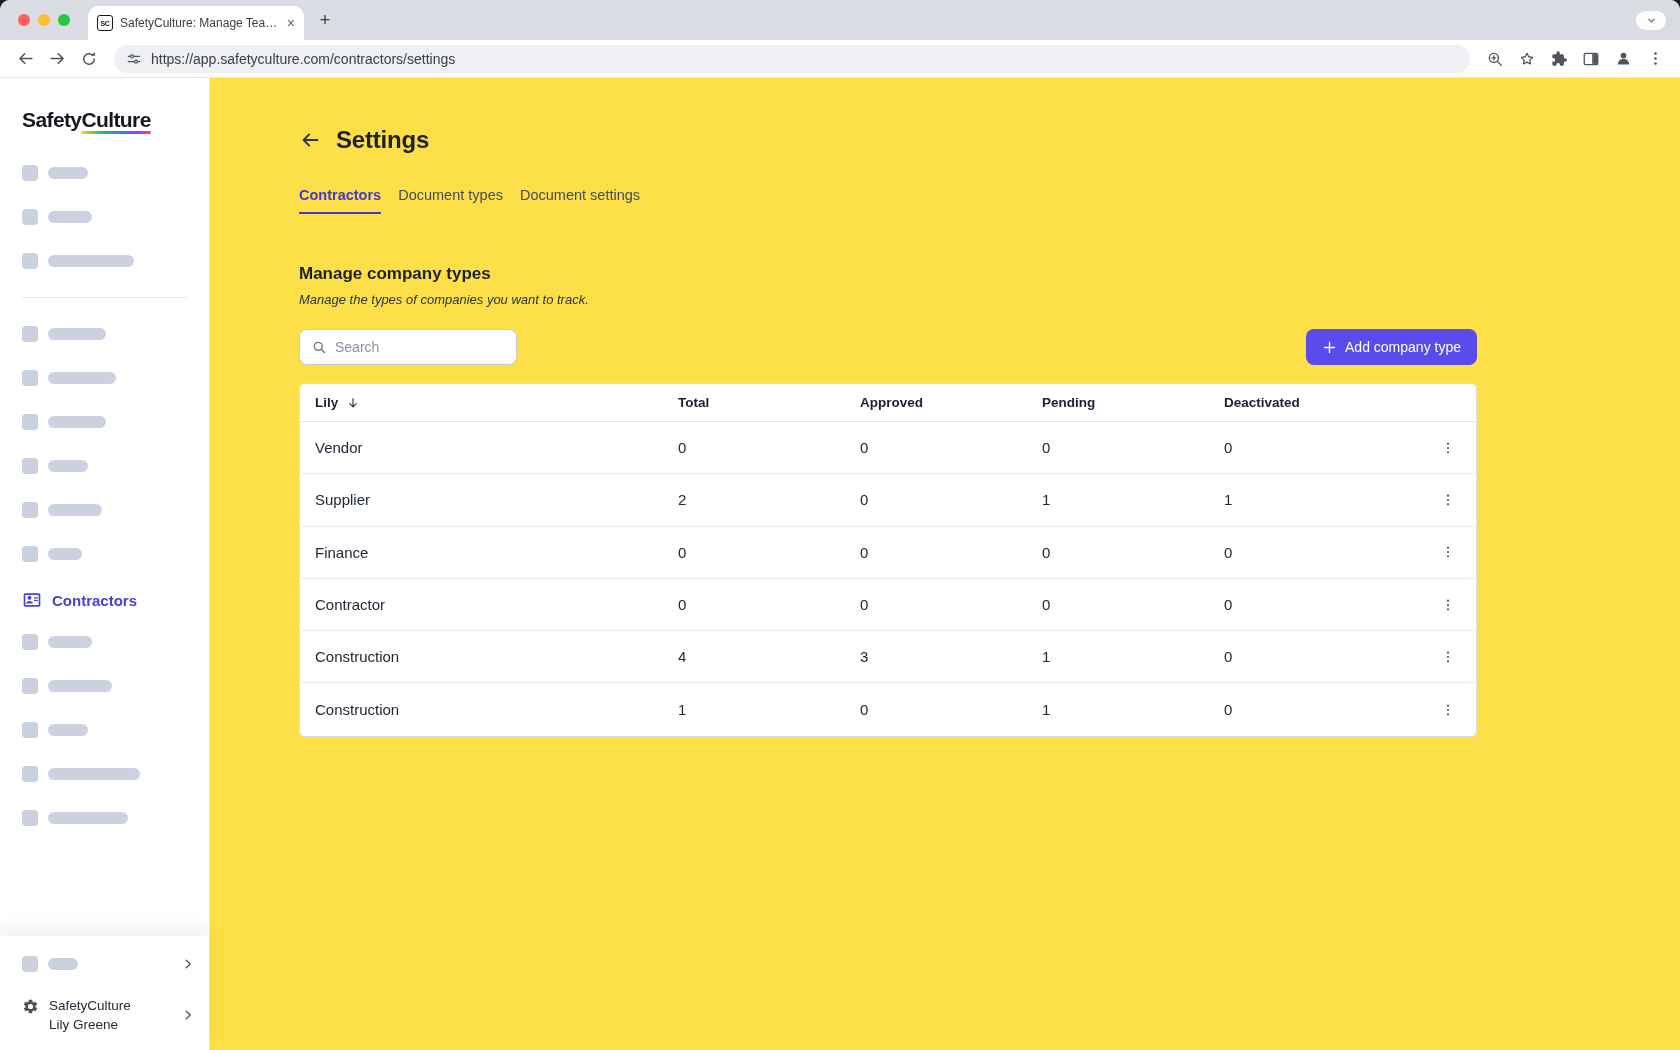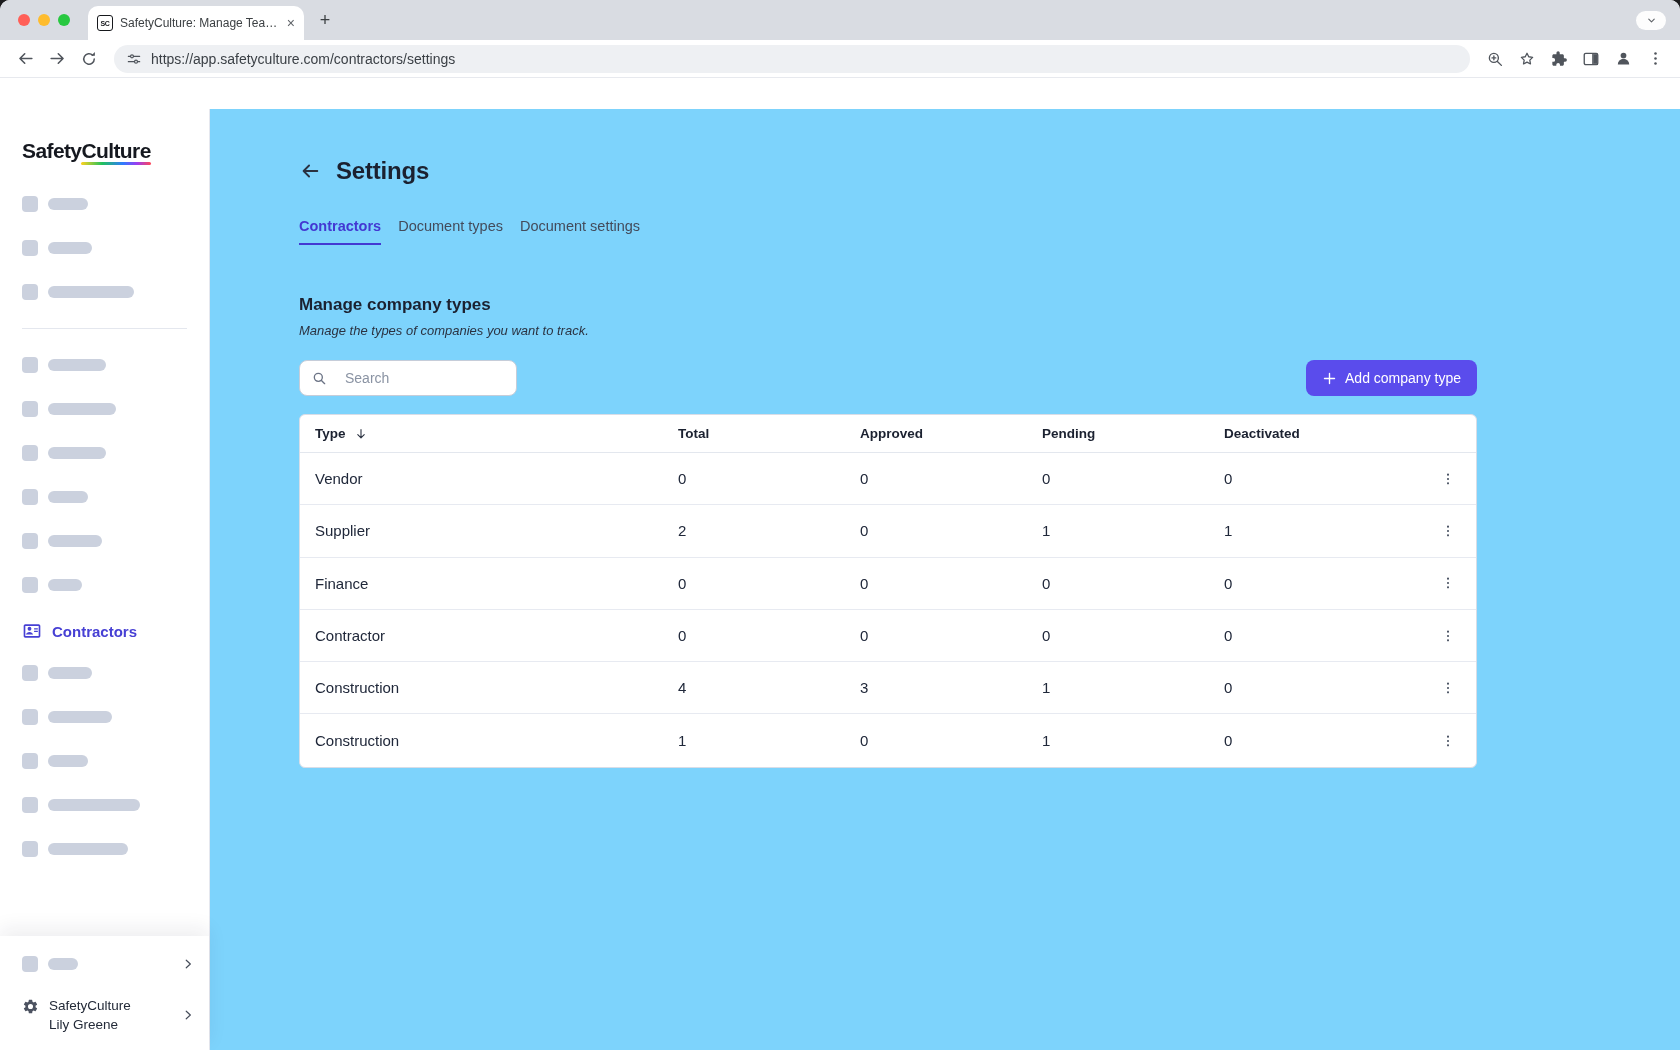--- a/index.html
+++ b/index.html
@@ -20,21 +20,21 @@
 
   .toolbar { height:38px; background:#ffffff; display:flex; align-items:center; padding:0 10px; gap:2px; border-bottom:1px solid #e7e9ee; flex:none; }
   .tbtn { width:30px; height:30px; border-radius:50%; display:flex; align-items:center; justify-content:center; color:#50555c; flex:none; }
   .omnibox { flex:1; height:28px; margin:0 8px; background:#eef0f3; border-radius:14px; display:flex; align-items:center; padding:0 12px; gap:9px; min-width:0; }
   .omnibox .url { font-size:14px; color:#3b4046; white-space:nowrap; overflow:hidden; }
   .tool-right { display:flex; align-items:center; gap:2px; }
 
   .ic { display:block; }
 
   
-  .app { flex:1; display:flex; min-height:0; background:#7dd3fc;margin-top:31px; }
+  .app { flex:1; display:flex; min-height:0; background:#fde047; }
   .sidebar { width:210px; background:#fff; border-right:1px solid #e5e7ee; display:flex; flex-direction:column; flex:none; }
   .side-top { padding:30px 22px 0 22px; flex:1; overflow:hidden; }
   .logo { font-size:21px; font-weight:800; color:#15181f; letter-spacing:-0.6px; display:inline-block; position:relative; margin-bottom:33px; }
   .logo .p2 { position:relative; }
   .logo .p2::after { content:""; position:absolute; left:0; right:0; bottom:-3px; height:3px; border-radius:2px;
     background:linear-gradient(90deg,#ffd21f 0%,#21c15c 30%,#2f7bff 60%,#9b3df0 80%,#ff4757 100%); }
   .skel { display:flex; align-items:center; gap:10px; height:16px; margin-bottom:28px; }
   .skel .sq { width:16px; height:16px; border-radius:4px; background:#cbd1de; flex:none; }
   .skel .bar { height:12px; border-radius:6px; background:#cbd1de; }
   .side-div { border:none; border-top:1px solid #e4e7ee; margin:2px 0 28px 0; }
@@ -51,21 +51,21 @@
   .main { flex:1; padding:48px 0 0 89px; min-width:0; }
   .page-header { display:flex; align-items:center; gap:15px; margin-bottom:33px; }
   .back-btn { color:#2a3140; display:flex; align-items:center; cursor:pointer; }
   .page-title { font-size:24px; font-weight:700; color:#1b2130; letter-spacing:-0.2px; }
   .tabs { display:flex; gap:17px; }
   .tab { font-size:14.5px; color:#434b5b; padding-bottom:9px; cursor:pointer; border-bottom:2px solid transparent; }
   .tab.active { color:#4338d2; font-weight:600; border-bottom-color:#4338d2; }
   .section-title { margin-top:50px; font-size:17px; font-weight:700; color:#1b2130; }
   .section-sub { margin-top:8px; font-size:13px; color:#2b3342;font-style:italic; }
   .controls { width:1178px; margin-top:22px; display:flex; align-items:center; justify-content:space-between; }
-  .search-box { width:218px; height:36px; background:#fff; border:1px solid #c6cdd9; border-radius:8px; display:flex; align-items:center; padding:16px 11px; gap:18px; }
+  .search-box { width:218px; height:36px; background:#fff; border:1px solid #c6cdd9; border-radius:8px; display:flex; align-items:center; padding:16px 11px; gap:8px; }
   .search-box input { border:none; outline:none; background:transparent; font-size:14px; color:#28303e; width:100%; font-family:inherit; }
   .search-box input::placeholder { color:#8a93a3; }
   .search-ic { color:#6b7385; flex:none; }
   .add-btn { height:36px; background:#5a4cec; color:#fff; border:none; border-radius:8px; padding:0 16px; font-size:14px; font-weight:500; display:flex; align-items:center; gap:8px; cursor:pointer; font-family:inherit; }
 
   .table { width:1178px; margin-top:18px; background:#fff; border:1px solid #d8dde7; border-radius:6px; overflow:hidden; }
   .trow { display:grid; grid-template-columns:378px 182px 182px 182px 1fr 56px; align-items:center; }
   .thead { height:38px; border-bottom:1px solid #e3e7ee; font-size:13.5px; font-weight:700; color:#1b2130; }
   .thead .c0 { display:flex; align-items:center; gap:8px; }
   .c0 { padding-left:15px; }
@@ -311,21 +311,21 @@
           <svg class="ic" width="15" height="15" viewBox="0 0 24 24">
               <path d="M12 4v16M4 12h16" fill="none" stroke="currentColor" stroke-width="2.2" stroke-linecap="round"></path>
             </svg>
           <span>Add company type</span>
         </button>
       </div>
 
       <div class="table">
         <div class="trow thead">
           <div class="c0">
-            <span>Type</span>
+            <span>Lily</span>
             <span class="sort-ic">
               <svg class="ic" width="14" height="14" viewBox="0 0 24 24">
                   <path d="M12 4.5v14M6.5 13L12 18.5 17.5 13" fill="none" stroke="currentColor" stroke-width="1.9" stroke-linecap="round" stroke-linejoin="round"></path>
                 </svg>
             </span>
           </div>
           <div>Total</div>
           <div>Approved</div>
           <div>Pending</div>
           <div>Deactivated</div>

